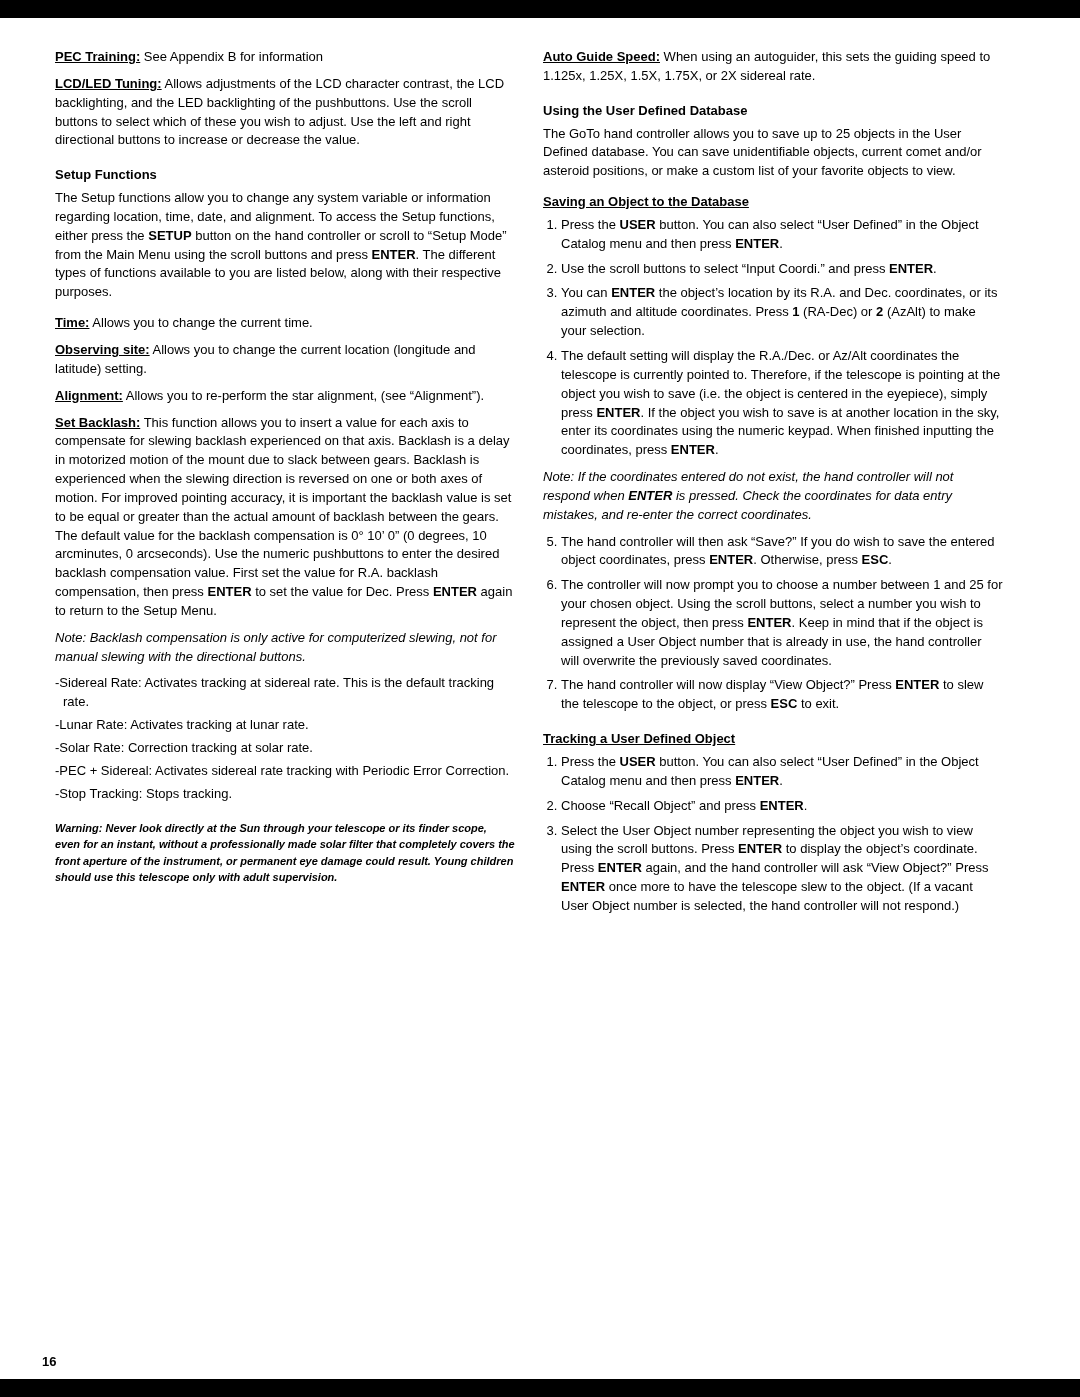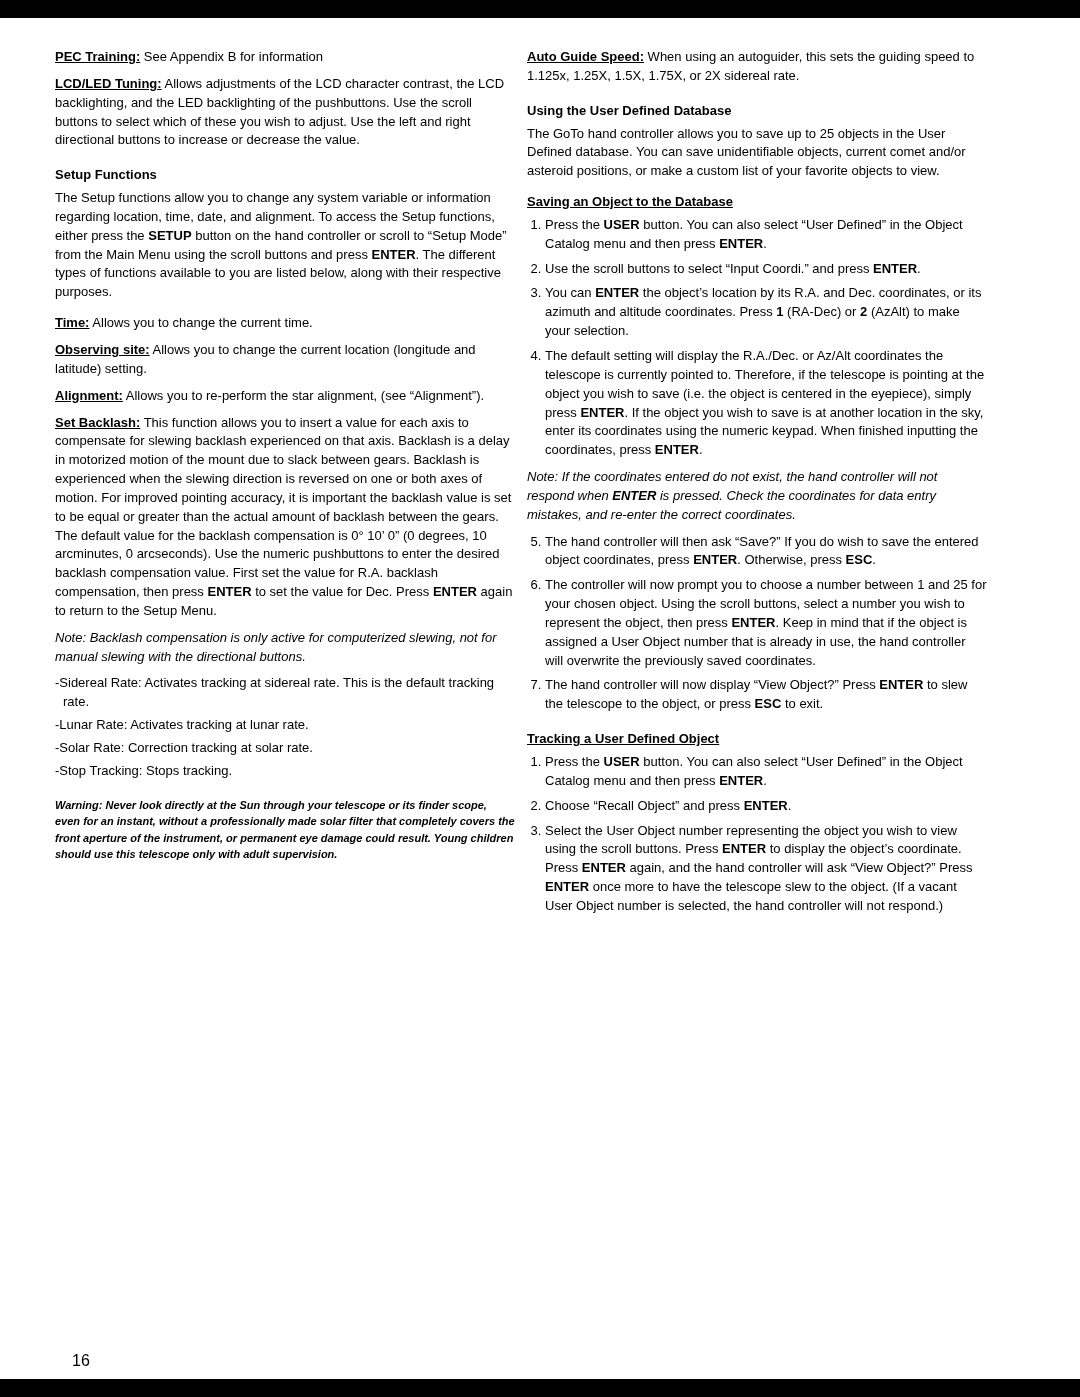--- a/index.html
+++ b/index.html
@@ -28,21 +28,21 @@
       width: 100%;
       position: absolute;
       bottom: 0;
       left: 0;
     }
     .content {
       padding: 30px 55px 40px 55px;
     }
     .two-col {
       display: flex;
-      gap: 12px;
+      gap: 28px;
     }
     .col-left {
       flex: 1;
       max-width: 460px;
     }
     .col-right {
       flex: 1;
       max-width: 460px;
     }
     .section-heading {
@@ -95,23 +95,23 @@
     .bold-warning {
       font-weight: bold;
       font-style: italic;
       font-size: 11px;
       line-height: 1.5;
       margin-bottom: 8px;
     }
     .page-number {
       position: absolute;
       bottom: 25px;
-      left: 72px;
-      font-size: 16px;
-      font-weight: normal;
+      left: 42px;
+      font-size: 13px;
+      font-weight: bold;
     }
     .spacer { height: 8px; }
     .spacer-sm { height: 4px; }
   </style>
 </head>
 <body>
 
 <div class="page">
   <div class="top-bar"></div>
 
@@ -155,20 +155,21 @@
 
         <p class="italic-note">
           <em>Note: Backlash compensation is only active for computerized slewing, not for manual slewing with the directional buttons.</em>
         </p>
 
 
         <ul class="bullet-list">
           <li>-Sidereal Rate: Activates tracking at sidereal rate. This is the default tracking rate.</li>
           <li>-Lunar Rate: Activates tracking at lunar rate.</li>
           <li>-Solar Rate: Correction tracking at solar rate.</li>
+          <li>-PEC + Sidereal: Activates sidereal rate tracking with Periodic Error Correction.</li>
           <li>-Stop Tracking: Stops tracking.</li>
         </ul>
 
         <div class="spacer"></div>
 
         <p class="bold-warning">
           <em><strong>Warning: Never look directly at the Sun through your telescope or its finder scope, even for an instant, without a professionally made solar filter that completely covers the front aperture of the instrument, or permanent eye damage could result. Young children should use this telescope only with adult supervision.</strong></em>
         </p>
 
       </div>

